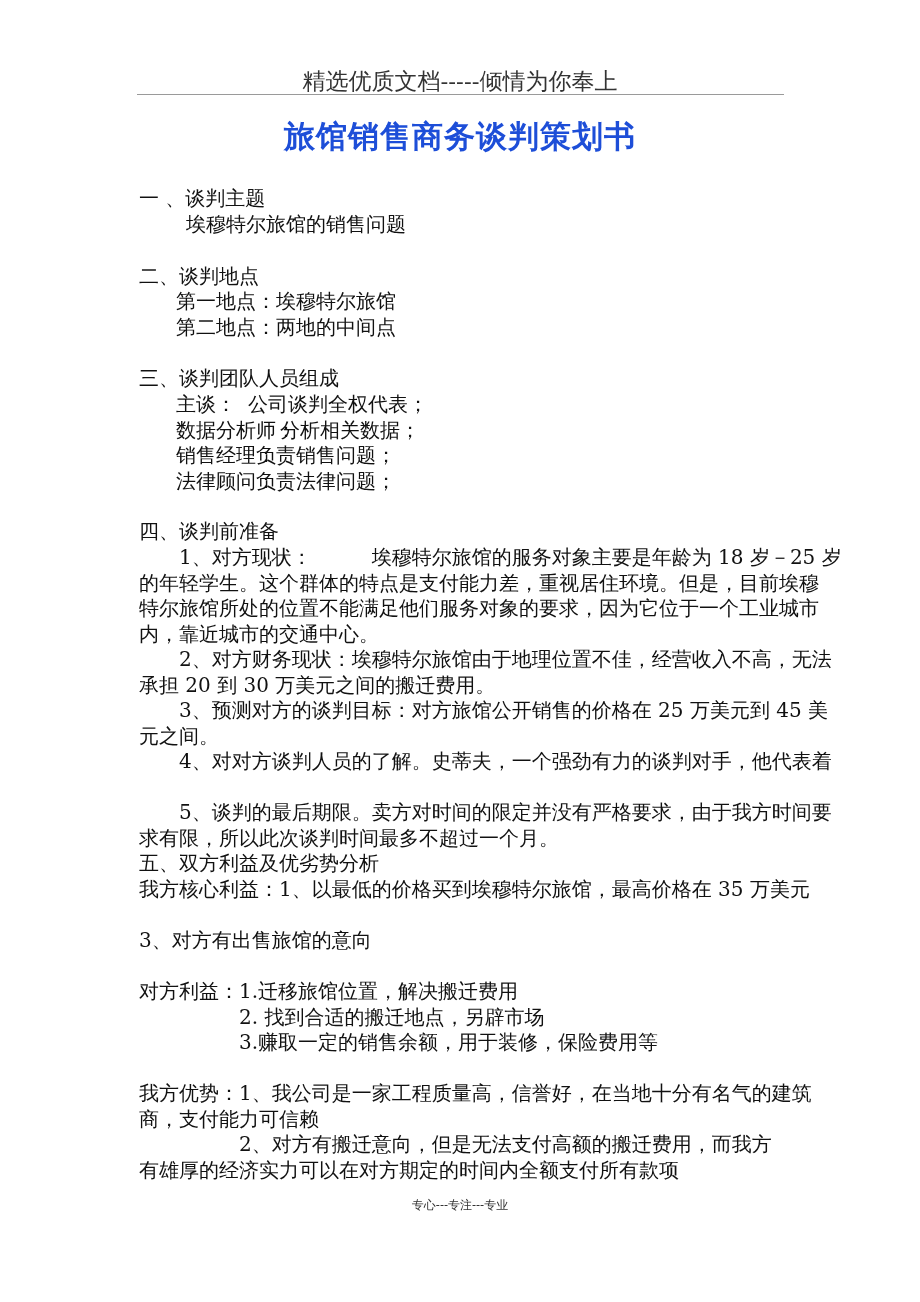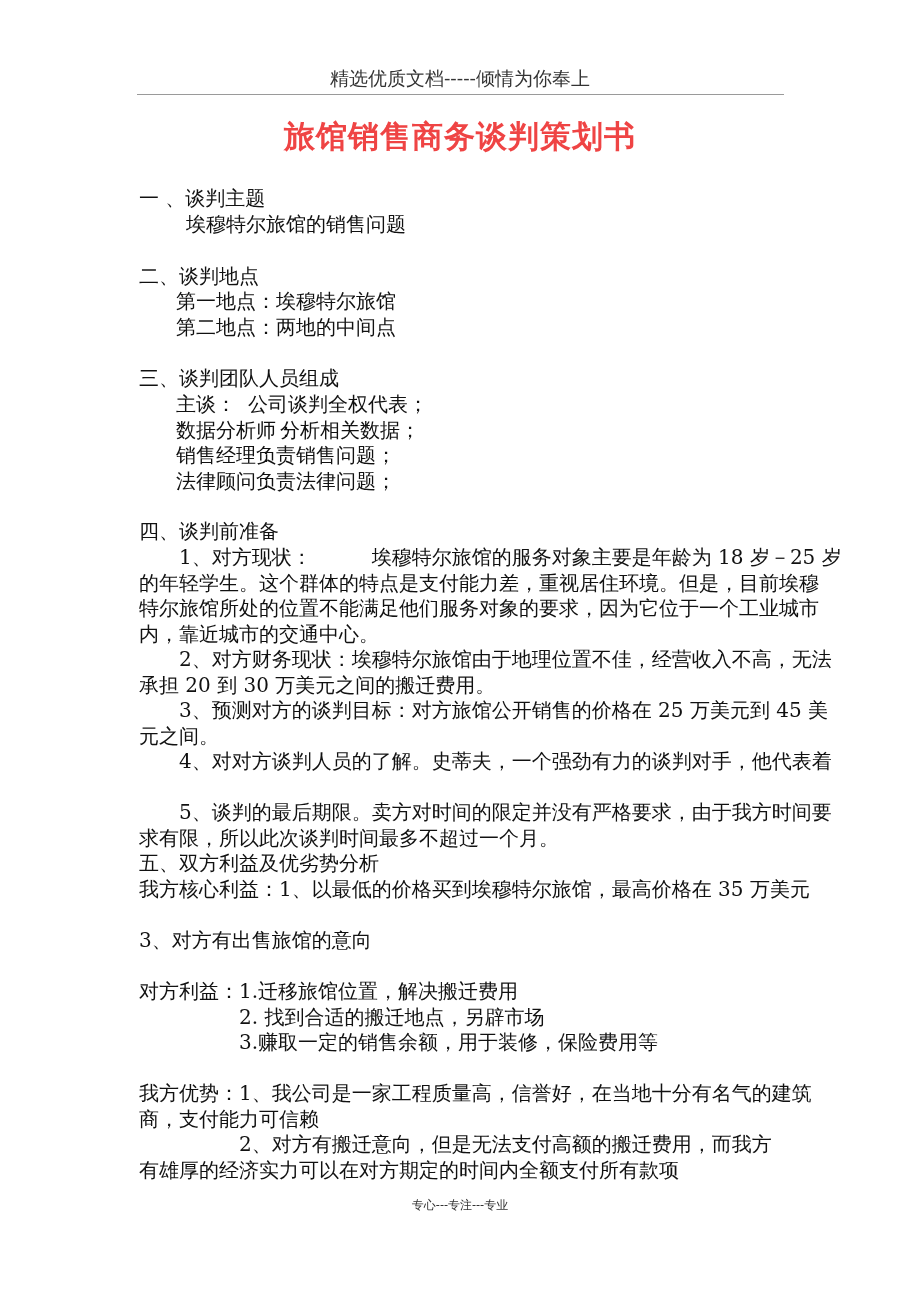--- a/index.html
+++ b/index.html
@@ -1,24 +1,24 @@
 <!DOCTYPE html>
 <html><head>
 <meta charset="utf-8">
 <style>
   html, body { margin: 0; padding: 0; background: #ffffff; }
   body { width: 920px; height: 1302px; position: relative; overflow: hidden;
          font-family: "DejaVu Serif", "Liberation Serif", serif; color: #111; }
   .page { position: absolute; left: 0; top: 0; width: 920px; height: 1302px; }
   .header-text { position: absolute; left: 0; width: 920px; top: 66px; text-align: center;
-                 font-size: 19px; color: #333; letter-spacing: 0px; }
+                 font-size: 23px; color: #333; letter-spacing: 0px; }
   .header-rule { position: absolute; left: 137px; width: 647px; top: 94px; height: 0;
                  border-top: 1.5px solid #9a9a9a; }
   .title { position: absolute; left: 0; width: 920px; top: 116px; text-align: center;
-           font-size: 31px; font-weight: bold; color: #ef4444; letter-spacing: 1px; }
+           font-size: 31px; font-weight: bold; color: #1d4ed8; letter-spacing: 1px; }
   .line { position: absolute; left: 139px; font-size: 20px; line-height: 20px; white-space: pre; color: #111; }
   .footer-text { position: absolute; left: 0; width: 920px; top: 1197px; text-align: center;
                  font-size: 12px; color: #333; }
 </style>
 </head>
 <body>
 
 <div class="page">
   <div class="header-text">精选优质文档-----倾情为你奉上</div>
   <div class="header-rule"></div>

